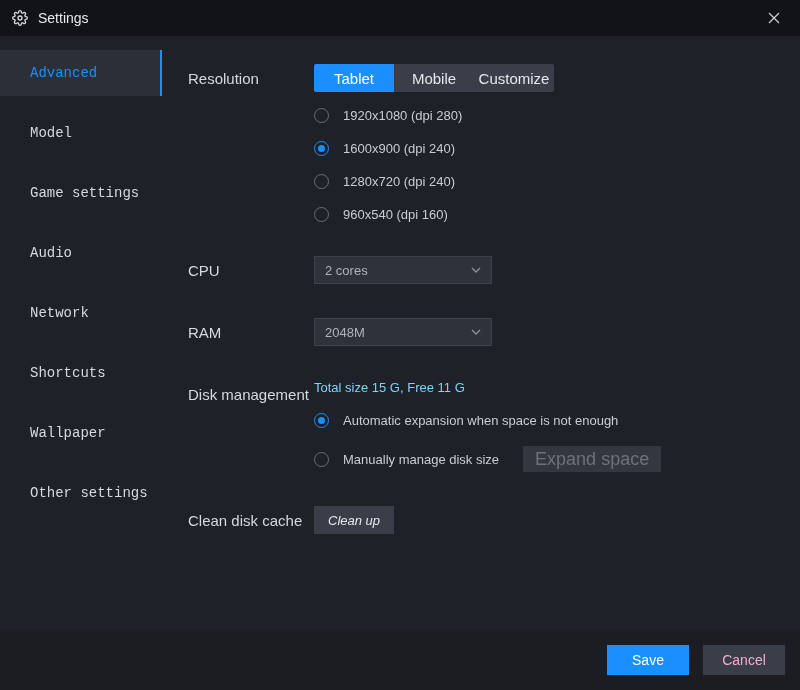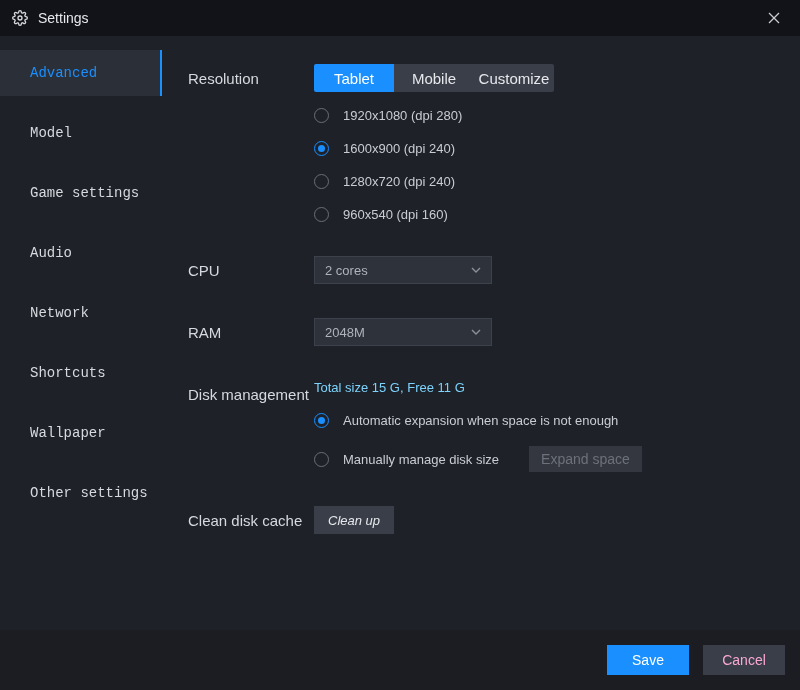--- a/index.html
+++ b/index.html
@@ -109,24 +109,24 @@
     position: relative;
   }
   .select .chev {
     position: absolute; right: 10px; top: 50%; transform: translateY(-50%);
     color: #8a8f99;
   }
   
   .disk-status { color: #7dd3fc; font-size: 13px; margin-bottom: 18px; }
   .disk-radio-group { display: flex; flex-direction: column; gap: 18px; }
   .disk-expand-btn {
-    margin-left: 16px;
+    margin-left: 10px;
     height: 26px; padding: 0 12px;
     background: #34373f; color: #6c717b;
-    border: none; font-size: 14px;
+    border: none; font-size: 18px;
     display: inline-flex; align-items: center;
   }
   
   .btn-sm {
     height: 28px; padding: 0 14px;
     background: #3a3e48; color: #e6e8ec;
     border: none; font-size: 13px; cursor: pointer;
     display: inline-flex; align-items: center; font-style: italic;
   }
   

